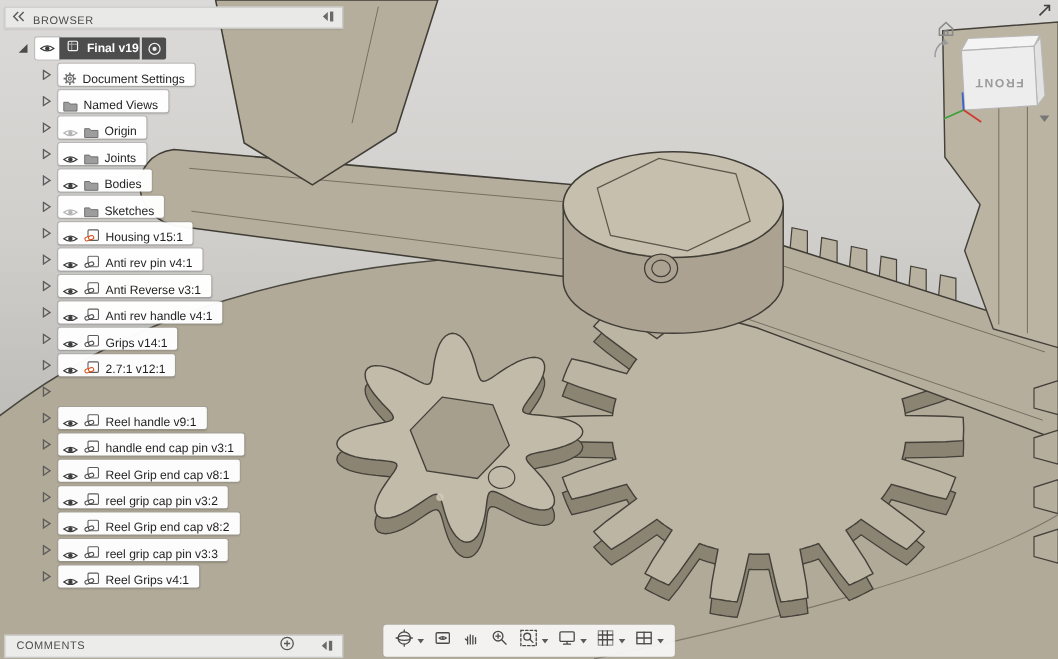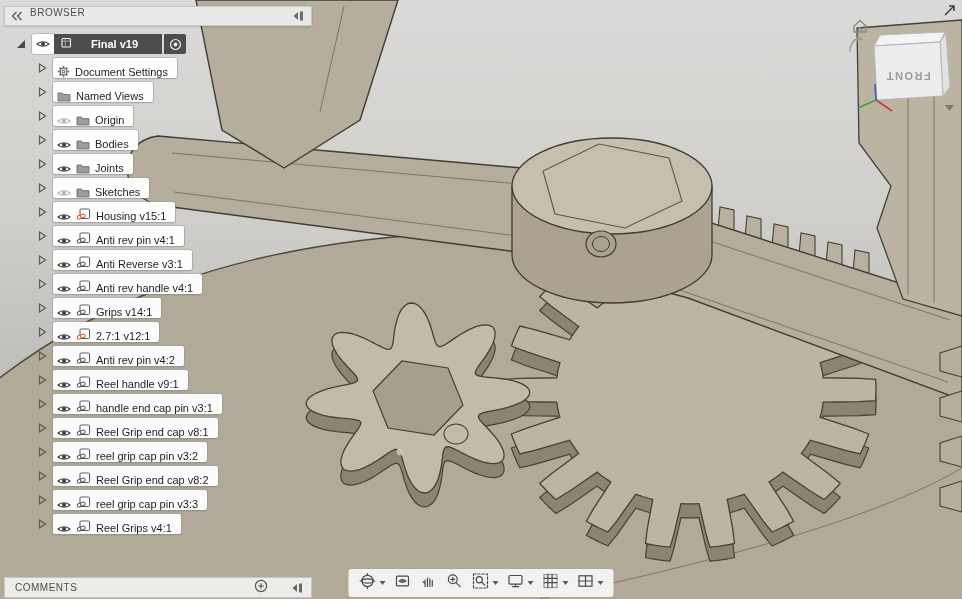--- a/index.html
+++ b/index.html
@@ -6,39 +6,39 @@
   body{
     width:962px;height:599px;overflow:hidden;position:relative;
     font-family:"Liberation Sans","DejaVu Sans",sans-serif;
     background:linear-gradient(180deg,#dbdad8 0%,#d0cfcc 35%,#a7a6a1 100%);
   }
   #scene{position:absolute;inset:0;z-index:0;}
 
   
   #browser-panel{position:absolute;left:4px;top:6px;width:308px;z-index:3;}
   .panel-header{height:20px;background:#e9e9e8;border:1px solid #c6c6c5;
-    display:flex;align-items:flex-start;gap:7px;padding:0 6px;box-sizing:border-box;
+    display:flex;align-items:flex-end;gap:7px;padding:0 6px;box-sizing:border-box;
     box-shadow:0 1px 2px rgba(0,0,0,0.15);}
   .panel-title{font-size:10px;color:#4c4c4c;letter-spacing:0.5px;flex:1;user-select:none;}
   #tree{padding-top:5px;}
   .tree-row{height:24px;display:flex;align-items:center;}
   .tri{width:10px;margin-left:34px;margin-right:5px;display:flex;align-items:center;}
   .pill{display:inline-flex;align-items:flex-end;height:20px;gap:5px;
     background:rgba(255,255,255,0.97);border-radius:2px;padding:0 9px 0 4px;
     box-shadow:0 0 0 1px rgba(150,150,150,0.45),0 1px 2px rgba(0,0,0,0.18);}
   .tlabel{font-size:11px;color:#1e1e1e;white-space:nowrap;}
   .eyebox,.ticon{display:flex;align-items:center;}
 
   
   #root-row{height:24px;display:flex;align-items:center;margin-top:1px;}
   #root-arrow{margin-left:12px;margin-right:6px;display:flex;}
   .root-eye-pill{background:rgba(255,255,255,0.97);height:20px;display:flex;align-items:center;
     padding:0 4px;border-radius:2px 0 0 2px;box-shadow:0 0 0 1px rgba(150,150,150,0.45);}
-  #root-pill{background:#4d4d4d;height:20px;display:flex;align-items:center;gap:18px;
-    padding:0 24px 0 6px;color:#fff;}
+  #root-pill{background:#4d4d4d;height:20px;display:flex;align-items:center;gap:6px;
+    padding:0 1px 0 6px;color:#fff;}
   #root-label{font-size:11px;font-weight:bold;color:#fff;white-space:nowrap;}
   #root-activate{background:#4d4d4d;height:20px;width:22px;margin-left:2px;
     display:flex;align-items:center;justify-content:center;border-radius:0 2px 2px 0;}
 
   
   #comments-panel{position:absolute;left:4px;bottom:1px;width:308px;height:21px;z-index:3;
     background:#ececeb;border:1px solid #c6c6c5;box-sizing:border-box;
     display:flex;align-items:center;gap:24px;padding:0 7px 0 10px;}
 
   
@@ -216,42 +216,42 @@
             <svg width="14" height="10" viewBox="0 0 14 10">
               <path d="M1,5 Q7,0.4 13,5 Q7,9.6 1,5 Z" fill="none" stroke="#3d3d3d" stroke-width="1.1"></path>
               <circle cx="7" cy="5" r="2" fill="#3d3d3d"></circle>
             </svg>
           </span>
           <span class="ticon">
             <svg width="14" height="11" viewBox="0 0 14 11">
               <path d="M1,2 h4.4 l1.3,1.6 H13 V10 H1 Z" fill="#9d9d9d" stroke="#6f6f6f" stroke-width="0.9"></path>
             </svg>
           </span>
-          <span class="tlabel">Bodies</span>
+          <span class="tlabel">Joints</span>
         </span>
       </div>
       <div class="tree-row">
         <span class="tri">
           <svg width="9" height="10" viewBox="0 0 9 10">
             <polygon points="1.5,1 7.5,5 1.5,9" fill="none" stroke="#5c5c5c" stroke-width="1.2"></polygon>
           </svg>
         </span>
         <span class="pill">
           <span class="eyebox">
             <svg width="14" height="10" viewBox="0 0 14 10">
               <path d="M1,5 Q7,0.4 13,5 Q7,9.6 1,5 Z" fill="none" stroke="#3d3d3d" stroke-width="1.1"></path>
               <circle cx="7" cy="5" r="2" fill="#3d3d3d"></circle>
             </svg>
           </span>
           <span class="ticon">
             <svg width="14" height="11" viewBox="0 0 14 11">
               <path d="M1,2 h4.4 l1.3,1.6 H13 V10 H1 Z" fill="#9d9d9d" stroke="#6f6f6f" stroke-width="0.9"></path>
             </svg>
           </span>
-          <span class="tlabel">Joints</span>
+          <span class="tlabel">Bodies</span>
         </span>
       </div>
       <div class="tree-row">
         <span class="tri">
           <svg width="9" height="10" viewBox="0 0 9 10">
             <polygon points="1.5,1 7.5,5 1.5,9" fill="none" stroke="#5c5c5c" stroke-width="1.2"></polygon>
           </svg>
         </span>
         <span class="pill">
           <span class="eyebox">
@@ -416,38 +416,20 @@
             </svg>
           </span>
           <span class="tlabel">2.7:1 v12:1</span>
         </span>
       </div>
       <div class="tree-row">
         <span class="tri">
           <svg width="9" height="10" viewBox="0 0 9 10">
             <polygon points="1.5,1 7.5,5 1.5,9" fill="none" stroke="#5c5c5c" stroke-width="1.2"></polygon>
           </svg>
-        </span>
-        <span class="pill">
-          <span class="eyebox">
-            <svg width="14" height="10" viewBox="0 0 14 10">
-              <path d="M1,5 Q7,0.4 13,5 Q7,9.6 1,5 Z" fill="none" stroke="#3d3d3d" stroke-width="1.1"></path>
-              <circle cx="7" cy="5" r="2" fill="#3d3d3d"></circle>
-            </svg>
-          </span>
-          <span class="ticon">
-            <svg width="15" height="14" viewBox="0 0 15 14">
-              <rect x="4" y="1" width="9.5" height="9.5" rx="1" fill="#ffffff" stroke="#5d5d5d" stroke-width="1"></rect>
-              <g transform="translate(0.8,8.2) rotate(-18)">
-                <rect x="0" y="0" width="4.8" height="3.4" rx="1.7" fill="#ffffff" stroke="#4e4e4e" stroke-width="1"></rect>
-                <rect x="3.4" y="0" width="4.8" height="3.4" rx="1.7" fill="#ffffff" stroke="#4e4e4e" stroke-width="1"></rect>
-              </g>
-            </svg>
-          </span>
-          <span class="tlabel">Anti rev pin v4:2</span>
         </span>
       </div>
       <div class="tree-row">
         <span class="tri">
           <svg width="9" height="10" viewBox="0 0 9 10">
             <polygon points="1.5,1 7.5,5 1.5,9" fill="none" stroke="#5c5c5c" stroke-width="1.2"></polygon>
           </svg>
         </span>
         <span class="pill">
           <span class="eyebox">

